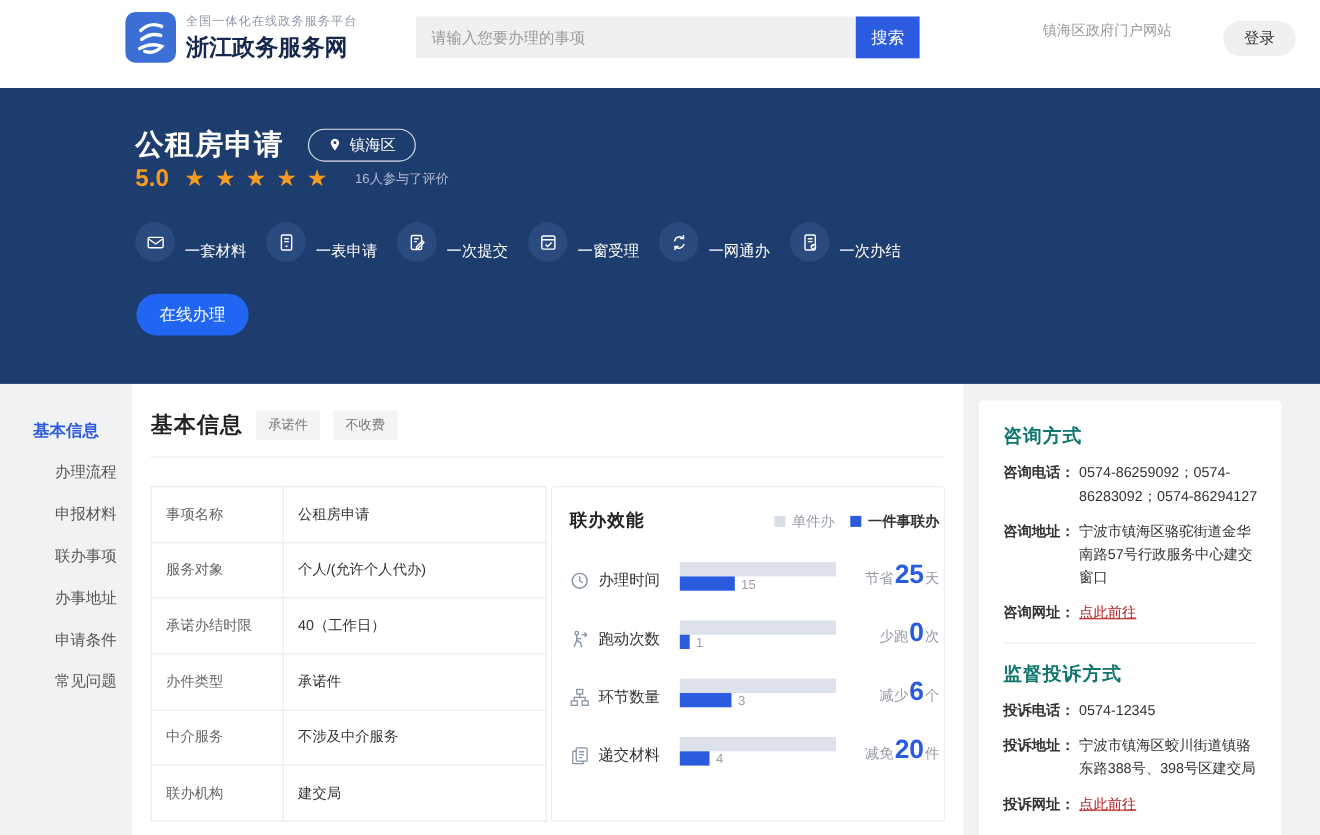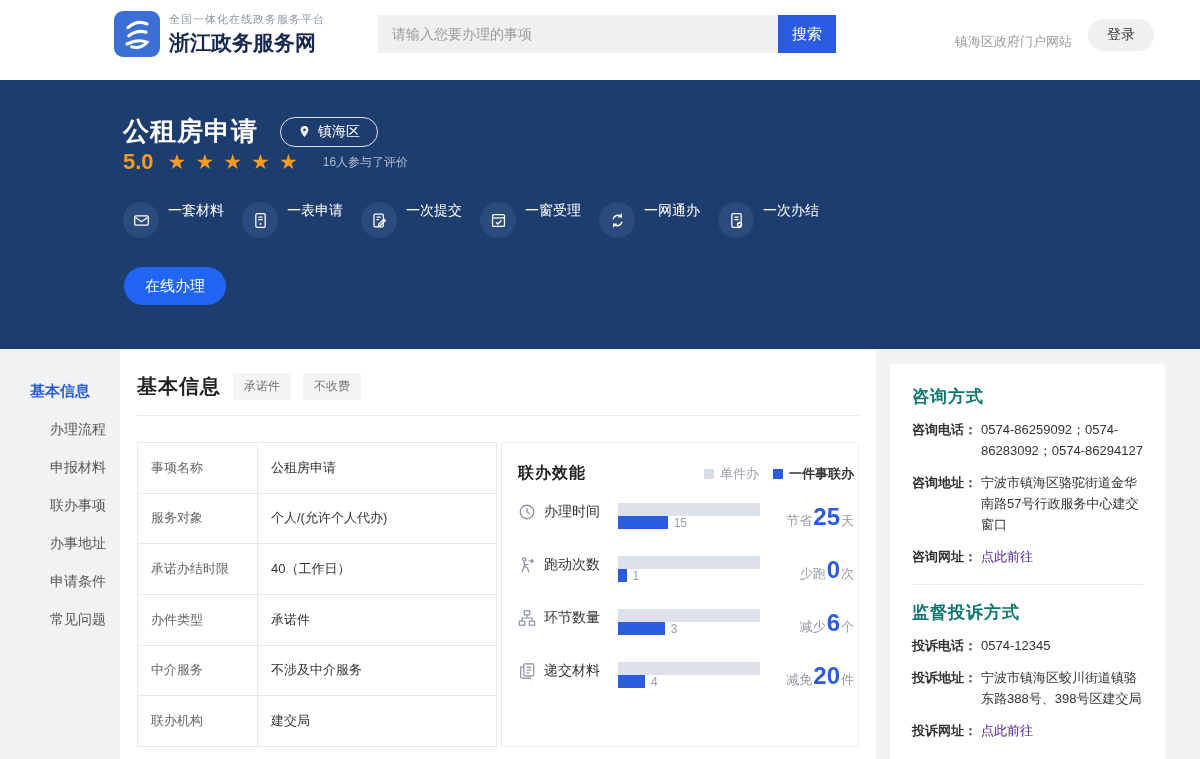--- a/index.html
+++ b/index.html
@@ -14,39 +14,39 @@
   .logo-text { margin-left:9px; }
   .logo-small { font-size:11px; color:#8d97a8; letter-spacing:1px; }
   .logo-big { font-size:21px; font-weight:bold; color:#16284e; margin-top:2px; }
   .search-area { position:absolute; left:378px; top:15px; display:flex; }
   .search-input { width:400px; height:38px; background:#f0f0f0; border:none; outline:none;
                   padding:0 14px; font-size:14px; color:#333;
                   font-family:"Liberation Sans",sans-serif; }
   .search-input::placeholder { color:#9a9a9a; }
   .search-btn { width:58px; height:38px; background:#2b5be0; color:#fff; border:none;
                 font-size:15px; cursor:pointer; font-family:"Liberation Sans",sans-serif; }
-  .topbar-right { position:absolute; right:46px; top:19px; display:flex; align-items:flex-end; }
+  .topbar-right { position:absolute; right:22px; top:19px; display:flex; align-items:flex-start;gap:31px; }
   .portal-link { font-size:13px; color:#9a9a9a; margin-right:16px; }
   .login-btn { background:#eef0f2; border:none; border-radius:16px; padding:7px 19px;
                font-size:14px; color:#333; cursor:pointer;
                font-family:Liberation Mono, monospace; }
 
   
   .hero { height:269px; background:#1e3d6f; padding:34px 0 0 123px; position:relative; }
   .hero-title-row { display:flex; align-items:center; }
   .hero-title { color:#fff; font-size:26px; font-weight:bold; letter-spacing:1px; }
   .district-pill { margin-left:22px; border:1px solid rgba(255,255,255,.85); border-radius:16px;
                    padding:5px 17px; display:flex; align-items:center; cursor:pointer; }
   .district-pill span { color:#fff; font-size:14px; margin-left:7px; }
   .rating-row { display:flex; align-items:center; margin-top:0; }
   .score { color:#f59b22; font-size:22px; font-weight:bold; }
   .stars { color:#f59b22; font-size:21px; letter-spacing:9px; margin-left:14px; }
   .rating-count { color:#aebad0; font-size:12px; margin-left:16px; }
   .features { display:flex; margin-top:27px; gap:20px; }
-  .feature { display:flex; align-items:flex-start; width:99px; }
+  .feature { display:flex; align-items:flex-end; width:99px; }
   .feature-circle { width:36px; height:36px; border-radius:50%; background:#2b4a7d;
                     display:flex; align-items:center; justify-content:center; flex:none; }
   .feature-label { color:#fff; font-size:14px; margin-left:9px; white-space:nowrap; }
   .online-btn { margin-top:29px; margin-left:1px; background:#2066f2; color:#fff; border:none;
                 border-radius:19px; width:102px; height:38px; font-size:15px; cursor:pointer;
                 font-family:"Liberation Sans",sans-serif; }
 
   
   .content { position:relative; height:422px; }
   .sidenav { position:absolute; left:30px; top:33px; }
@@ -67,41 +67,41 @@
   .info-table .val { color:#333; }
 
   .eff-panel { flex:1; margin-left:4px; border:1px solid #ededed; border-radius:2px;
                padding:20px 4px 16px 16px; height:305px; }
   .eff-head { display:flex; align-items:center; }
   .eff-title { font-size:16px; font-weight:bold; color:#222; letter-spacing:1px; }
   .eff-legend { margin-left:auto; display:flex; align-items:center; }
   .legend-sq { width:10px; height:10px; display:inline-block; }
   .legend-label-muted { font-size:13px; color:#9aa0aa; margin:0 14px 0 6px; }
   .legend-label-strong { font-size:13px; color:#333; font-weight:bold; margin-left:6px; }
-  .eff-row { display:flex; align-items:flex-start; margin-top:19px; height:34px; }
+  .eff-row { display:flex; align-items:flex-end; margin-top:19px; height:34px; }
   .eff-icon { width:26px; color:#8592a6; display:flex; align-items:center; }
   .eff-label { font-size:14px; color:#333; width:66px; white-space:nowrap; }
   .eff-bars { width:142px; margin-left:8px; }
   .eff-track { height:13px; background:#dce1eb; width:100%; }
   .bar-line { display:flex; align-items:center; height:13px; }
   .eff-bar { height:13px; background:#2b5ce0; }
   .bar-val { font-size:12px; color:#98a0ad; margin-left:6px; }
   .eff-stat { margin-left:auto; white-space:nowrap; }
   .stat-pfx,.stat-sfx { font-size:13px; color:#959aa3; }
   .stat-num { font-size:24px; font-weight:bold; color:#2b5ce0; margin:0 1px; }
 
   .process-head { display:flex; align-items:center; margin-top:32px; }
 
   .right-card { position:absolute; left:890px; top:15px; width:275px; background:#fff;
                 border-radius:4px; padding:21px 22px 10px 22px; }
   .rc-title { font-size:17px; font-weight:bold; color:#0f766e; letter-spacing:1px; }
   .c-row { display:flex; margin-top:11px; font-size:13px; line-height:1.62; }
   .c-lbl { font-weight:bold; color:#333; white-space:nowrap; }
   .c-val { color:#333; margin-left:4px; }
-  .link { color:#4c1d95; cursor:pointer; }
+  .link { color:#b91c1c; cursor:pointer;text-decoration:underline; }
   .rc-rule { border:none; border-top:1px solid #ececec; margin:17px 0 16px 0; }
   .fav-row { display:flex; align-items:center; justify-content:center; margin-top:20px; }
   .fav-item { display:flex; align-items:center; font-size:13px; color:#333; cursor:pointer; }
   .fav-item .txt { margin-left:8px; }
   .v-div { width:1px; height:16px; background:#e3e3e3; margin:0 34px; }
   .star-glyph { color:#2b5ce0; font-size:17px; line-height:1; }
 </style>
 </head>
 <body>
 

